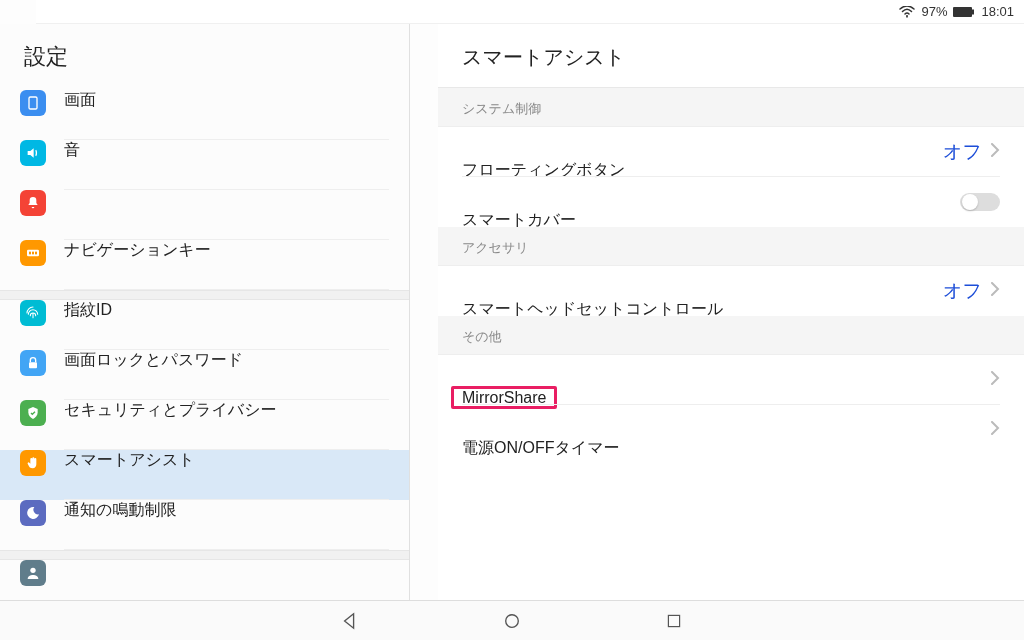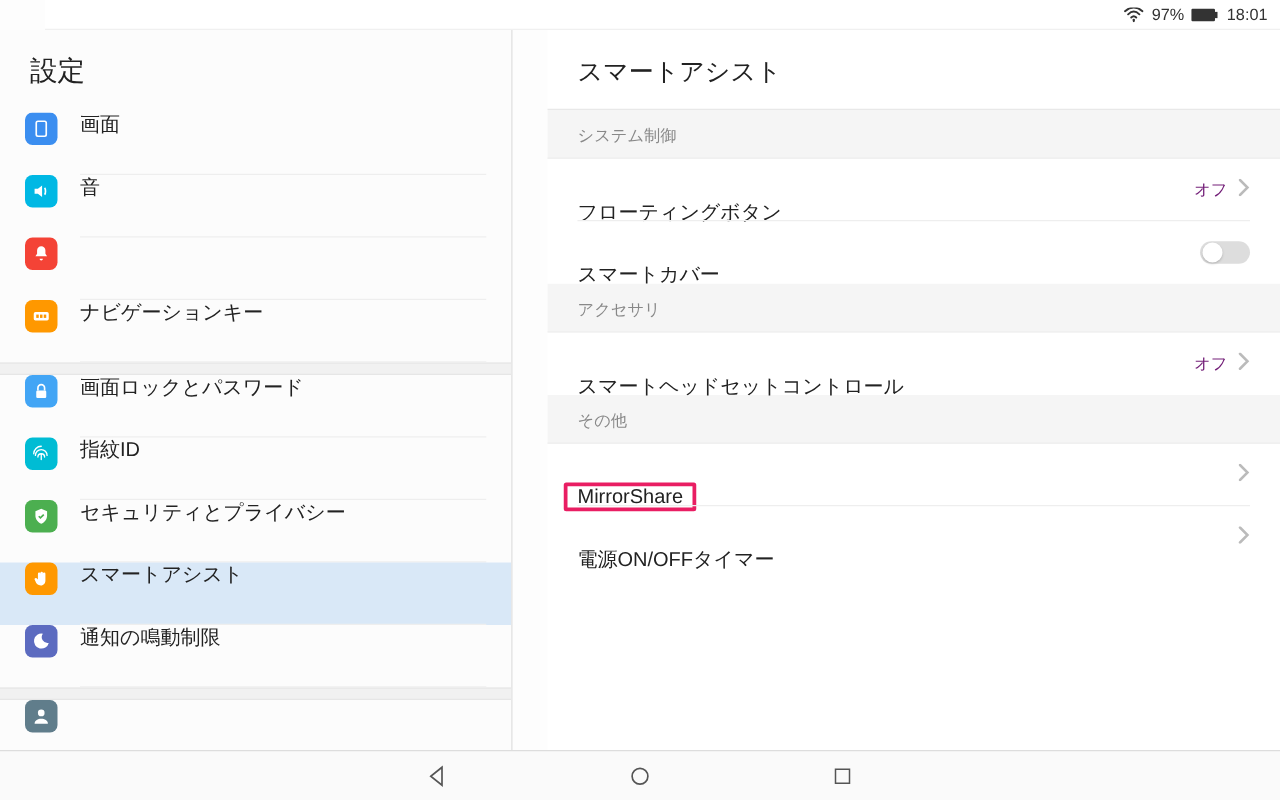--- a/index.html
+++ b/index.html
@@ -16,21 +16,21 @@
   .sidebar-item .icon svg { width: 16px; height: 16px; }
   .sidebar-item .label { font-size: 16px; color: #222; flex: 1; }
   .sidebar-item .divider { position: absolute; left: 64px; right: 20px; bottom: 0; height: 1px; background: #eee; }
   .sidebar-item.selected { background: #d9e8f7; }
   .group-gap { height: 10px; background: #f1f1f1; border-top: 1px solid #e6e6e6; border-bottom: 1px solid #e6e6e6; }
   .content { flex: 1; background: #fff; display: flex; flex-direction: column; }
   .content-title { font-size: 20px; font-weight: 400; color: #222; padding: 20px 24px 16px 24px; border-bottom: 1px solid #e8e8e8; }
   .section-header { font-size: 13px; color: #888; padding: 12px 24px 8px 24px; background: #f5f5f5; border-bottom: 1px solid #eee; }
   .row { display: flex; align-items: center; height: 50px; padding: 0 24px; position: relative; cursor: pointer; }
   .row .row-label { font-size: 16px; color: #222; flex: 1; margin-top: 36px; }
-  .row .row-value { font-size: 13px; color: #701a75; margin-right: 8px; }
+  .row .row-value { font-size: 19px; color: #1d4ed8; margin-right: 8px; }
   .row .chevron { color: #bbb; }
   .row .divider { position: absolute; left: 24px; right: 24px; bottom: 0; height: 1px; background: #eee; }
   .toggle { width: 40px; height: 18px; border-radius: 10px; background: #ddd; position: relative; }
   .toggle::after { content: ""; position: absolute; left: 2px; top: 1px; width: 16px; height: 16px; border-radius: 50%; background: #fff; box-shadow: 0 1px 2px rgba(0,0,0,.2); }
   .highlight { border: 3px solid #e91e63; border-radius: 2px; padding: 0 8px; margin-left: -11px; }
   .navbar { height: 40px; display: flex; justify-content: center; align-items: center; gap: 140px; border-top: 1px solid #ddd; background: #fafafa; }
   .navbar .navbtn { width: 22px; height: 22px; display: flex; align-items: center; justify-content: center; cursor: pointer; }
   .navbar svg { stroke: #555; fill: none; stroke-width: 1.5; }
 </style>
 </head>
@@ -94,36 +94,36 @@
                 <rect x="6" y="10" width="3" height="4" fill="#ff9800"></rect>
                 <rect x="10.5" y="10" width="3" height="4" fill="#ff9800"></rect>
                 <rect x="15" y="10" width="3" height="4" fill="#ff9800"></rect>
               </svg>
             </span>
             <span class="label">ナビゲーションキー</span>
             <span class="divider"></span>
           </div>
           <div class="group-gap"></div>
           <div class="sidebar-item">
+            <span class="icon" style="background: rgb(0, 188, 212);">
+              <svg viewBox="0 0 24 24">
+                <path d="M12 3a9 9 0 0 0-9 9M5 14a7 7 0 0 1 14 0M8 16a4 4 0 0 1 8 0M12 12v7" stroke="#fff" stroke-width="1.6" fill="none" stroke-linecap="round"></path>
+              </svg>
+            </span>
+            <span class="label">指紋ID</span>
+            <span class="divider"></span>
+          </div>
+          <div class="sidebar-item">
             <span class="icon" style="background: rgb(66, 165, 245);">
               <svg viewBox="0 0 24 24">
                 <rect x="6" y="11" width="12" height="9" rx="1.5" fill="#fff"></rect>
                 <path d="M8 11V8a4 4 0 0 1 8 0v3" stroke="#fff" stroke-width="2" fill="none"></path>
               </svg>
             </span>
             <span class="label">画面ロックとパスワード</span>
-            <span class="divider"></span>
-          </div>
-          <div class="sidebar-item">
-            <span class="icon" style="background: rgb(0, 188, 212);">
-              <svg viewBox="0 0 24 24">
-                <path d="M12 3a9 9 0 0 0-9 9M5 14a7 7 0 0 1 14 0M8 16a4 4 0 0 1 8 0M12 12v7" stroke="#fff" stroke-width="1.6" fill="none" stroke-linecap="round"></path>
-              </svg>
-            </span>
-            <span class="label">指紋ID</span>
             <span class="divider"></span>
           </div>
           <div class="sidebar-item">
             <span class="icon" style="background: rgb(76, 175, 80);">
               <svg viewBox="0 0 24 24">
                 <path d="M12 3l7 3v5c0 5-3 8-7 10-4-2-7-5-7-10V6l7-3z" fill="#fff"></path>
                 <path d="M9 12l2 2 4-4" stroke="#4caf50" stroke-width="2" fill="none"></path>
               </svg>
             </span>
             <span class="label">セキュリティとプライバシー</span>

